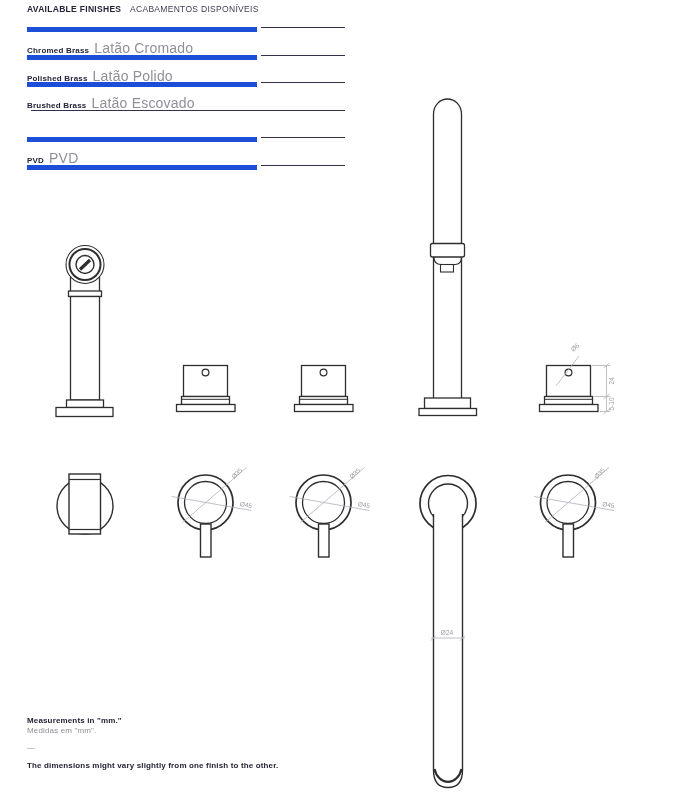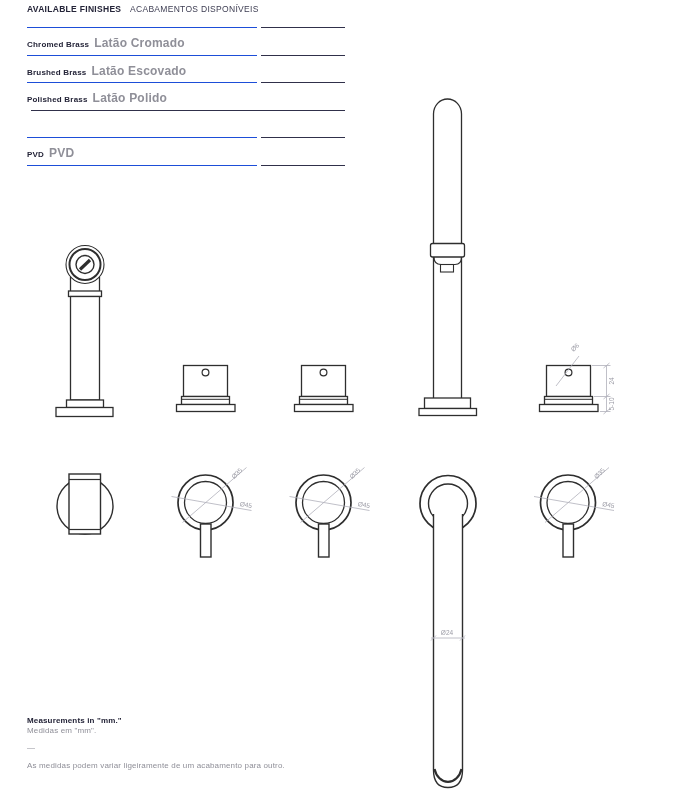--- a/index.html
+++ b/index.html
@@ -4,26 +4,26 @@
 <style>
   html,body{margin:0;padding:0;background:#fff;}
   .page{position:relative;width:628px;height:800px;background:#fff;overflow:hidden;
         font-family:"Liberation Sans", sans-serif;color:#242438;}
   
   .title{position:absolute;left:27px;top:4px;font-size:8.5px;letter-spacing:.3px;white-space:nowrap;}
   .title .en{font-weight:bold;color:#242438;}
   .title .pt{font-weight:normal;color:#3d3d52;margin-left:6px;}
   .finishes-table{position:absolute;left:27px;top:27px;width:318px;}
   .frow{display:flex;height:27.5px;}
-  .cell-l{width:230px;border-top:1px solid #1d4ed8;padding-top:8px;box-sizing:border-box;
+  .cell-l{width:230px;border-top:5px solid #1d4ed8;padding-top:8px;box-sizing:border-box;
           display:flex;align-items:baseline;}
   .cell-gap{width:4px;}
   .cell-r{flex:1;border-top:1px solid #30304a;}
   .fin-en{font-size:8px;font-weight:bold;color:#242438;letter-spacing:.2px;white-space:nowrap;}
-  .fin-pt{font-size:12px;color:#8f8f98;margin-left:5px;letter-spacing:.2px;white-space:nowrap;font-weight:bold;}
+  .fin-pt{font-size:14px;color:#8f8f98;margin-left:5px;letter-spacing:.2px;white-space:nowrap;}
   .frow.closer .cell-l,.frow.closer .cell-r{height:0;padding:0;}
   
   .drawings{position:absolute;left:0;top:0;width:696px;height:800px;}
   
   .footer{position:absolute;left:27px;top:716px;font-size:8px;letter-spacing:.15px;}
   .footer .b{font-weight:bold;color:#242438;}
   .footer .g{color:#8f8f98;}
   .footer div{line-height:9.5px;}
   .footer .dash{margin:8px 0;color:#8f8f98;}
 </style>
@@ -41,30 +41,30 @@
     <div class="frow">
       <div class="cell-l">
           <span class="fin-en">Chromed Brass</span>
           <span class="fin-pt">Latão Cromado</span>
         </div>
       <div class="cell-gap"></div>
         <div class="cell-r"></div>
     </div>
     <div class="frow">
       <div class="cell-l">
-          <span class="fin-en">Brushed Brass</span>
-          <span class="fin-pt">Latão Escovado</span>
+          <span class="fin-en">Polished Brass</span>
+          <span class="fin-pt">Latão Polido</span>
         </div>
       <div class="cell-gap"></div>
         <div class="cell-r"></div>
     </div>
     <div class="frow">
       <div class="cell-l">
-          <span class="fin-en">Polished Brass</span>
-          <span class="fin-pt">Latão Polido</span>
+          <span class="fin-en">Brushed Brass</span>
+          <span class="fin-pt">Latão Escovado</span>
         </div>
       <div class="cell-gap"></div>
         <div class="cell-r"></div>
     </div>
     <div class="frow">
       <div class="cell-gap"></div>
         <div class="cell-r"></div>
     </div>
     <div class="frow">
       <div class="cell-l">
@@ -175,16 +175,16 @@
     </g>
 
     <use href="#handle-front" transform="translate(362.5,0)"></use>
     <use href="#handle-dims" transform="translate(568,502.5)"></use>
   </svg>
 
   <div class="footer">
     <div class="b">Measurements in "mm."</div>
     <div class="g">Medidas em "mm".</div>
     <div class="dash">—</div>
-    <div class="g">As medidas podem variar ligeiramente de um acabamento para outro.</div>
+    <div class="b">The dimensions might vary slightly from one finish to the other.</div>
   </div>
 
 </div>
 
 </body></html>

